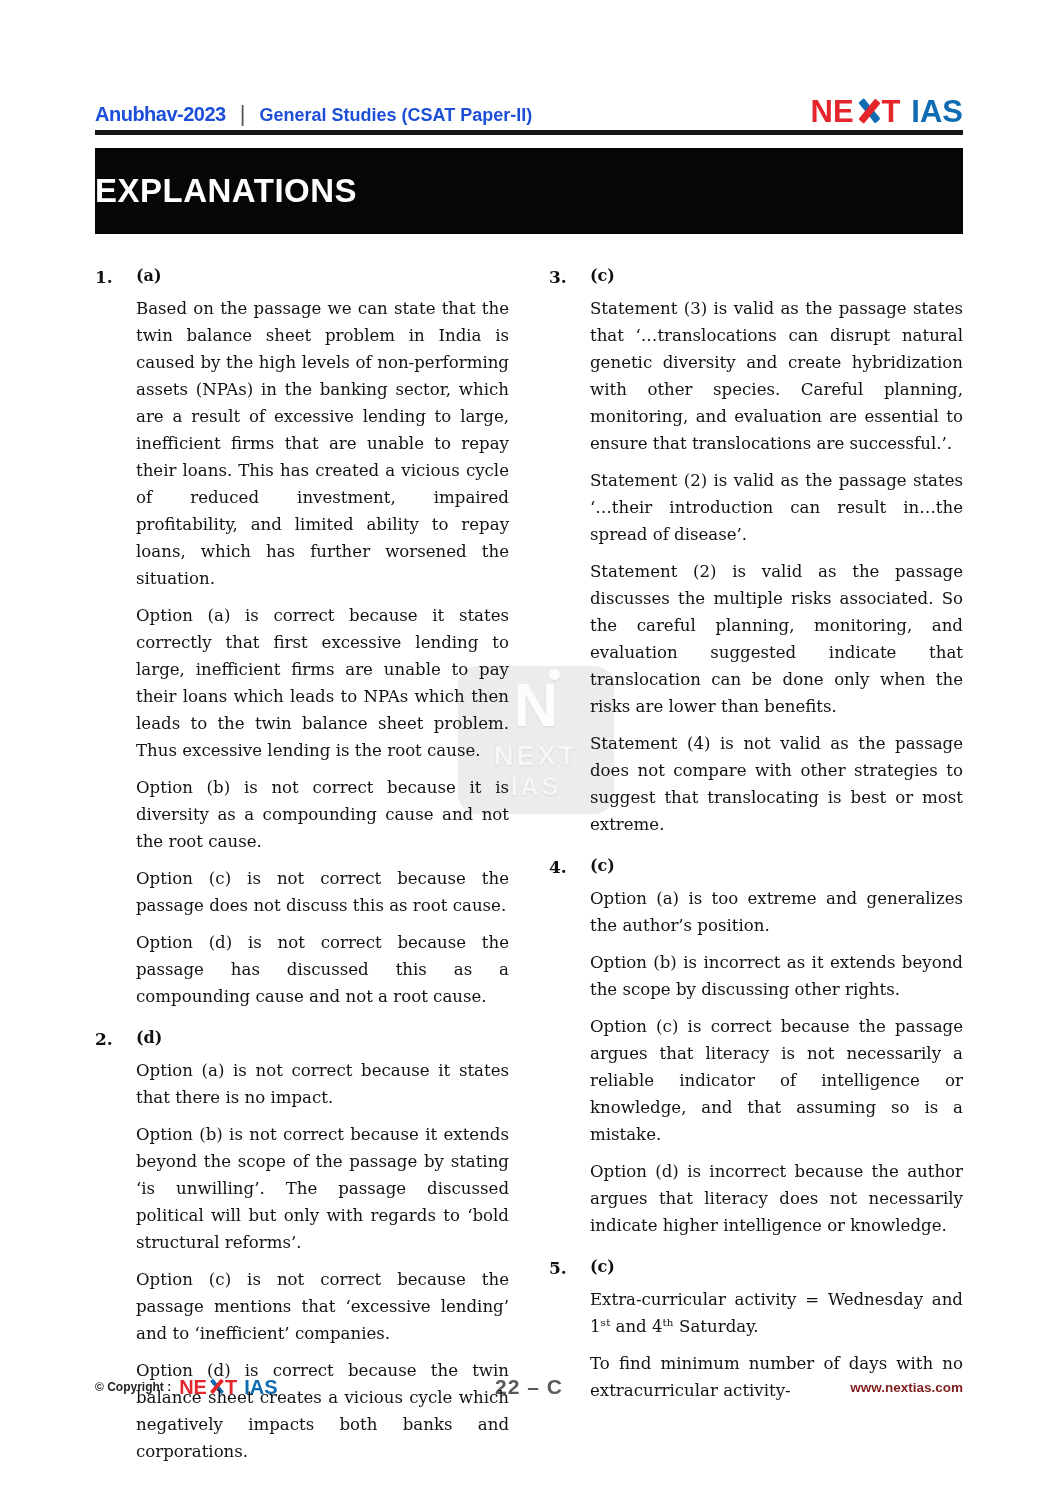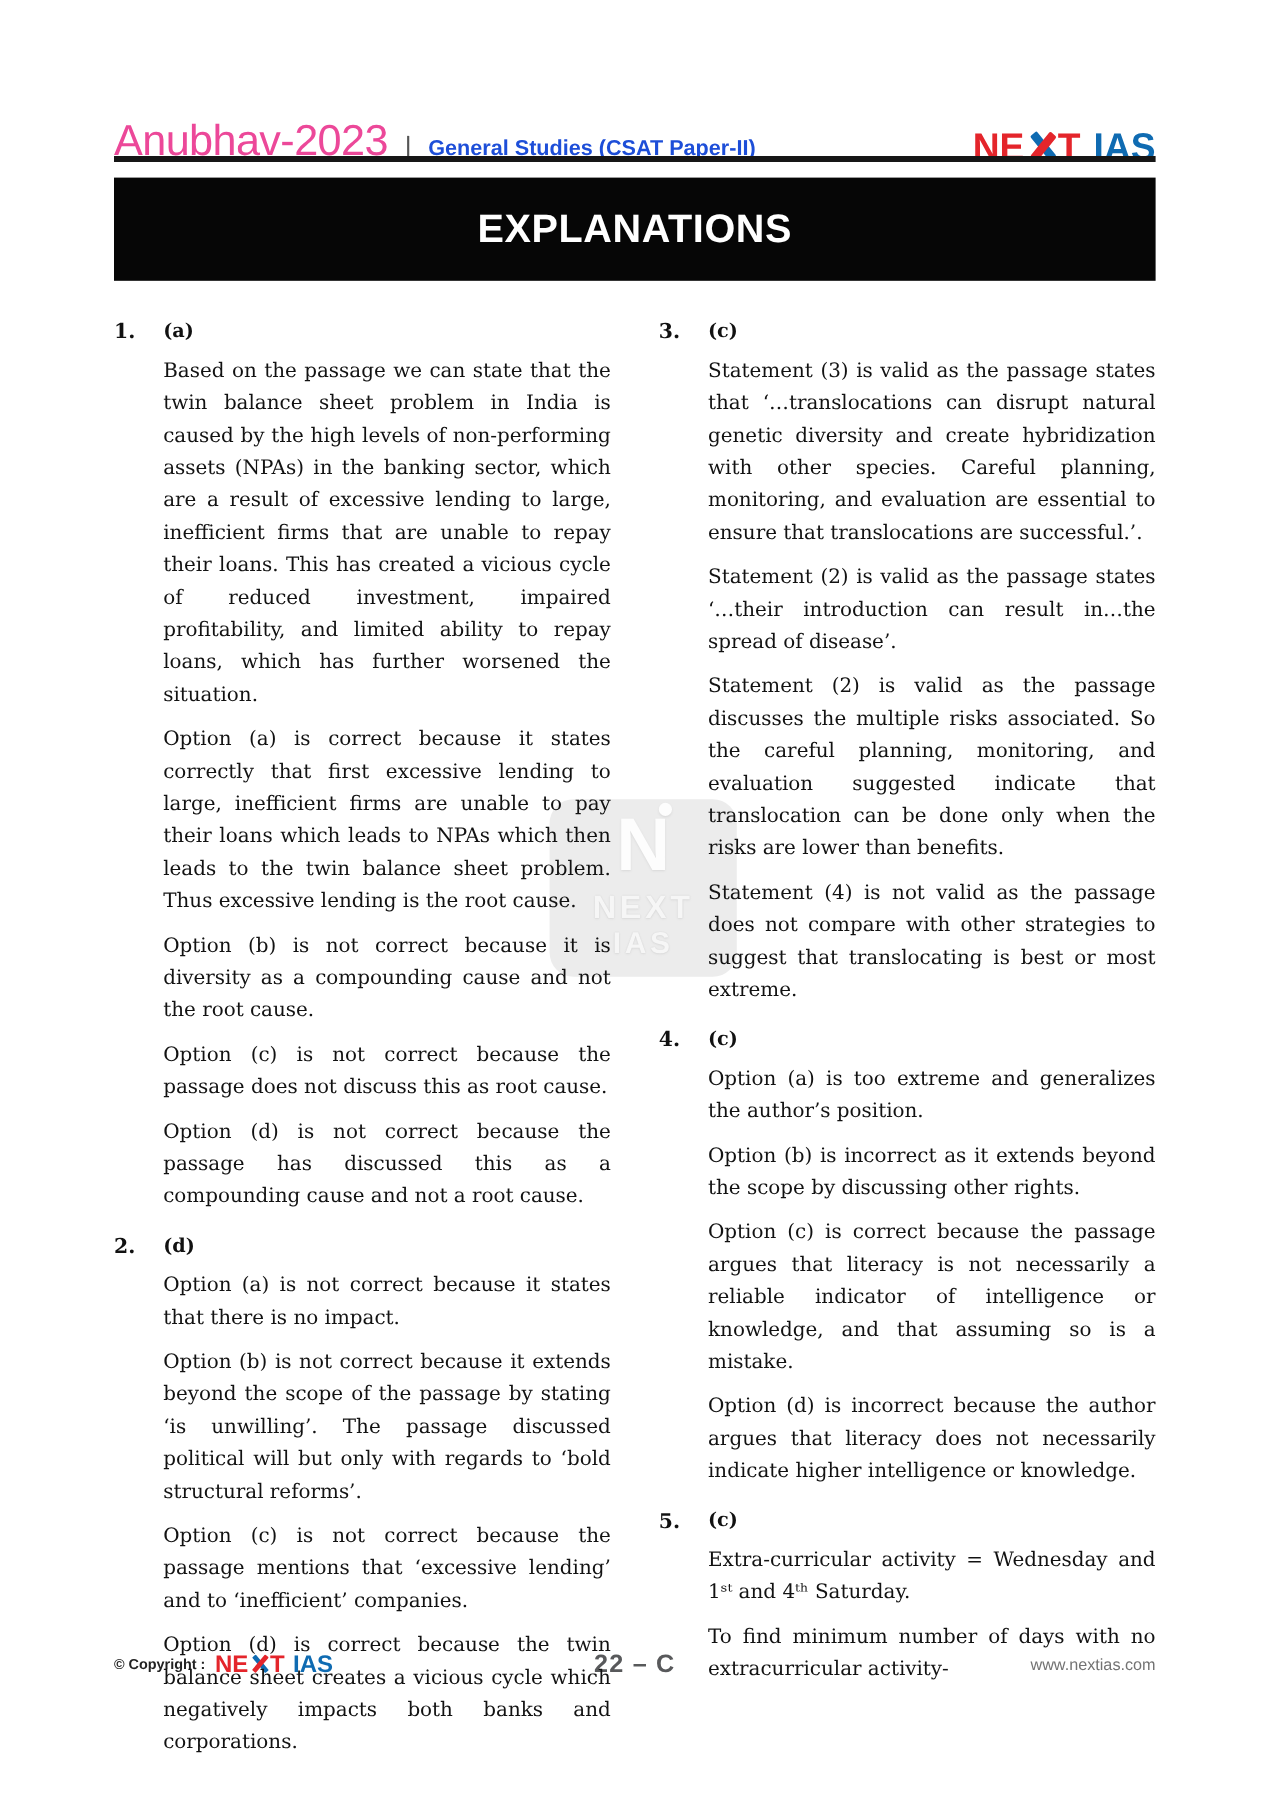--- a/index.html
+++ b/index.html
@@ -8,43 +8,43 @@
     font-family:"DejaVu Serif", serif; color:#111; overflow:hidden;
   }
 
   
   .topbar {
     position:absolute; left:95px; top:96px; width:868px;
     display:flex; justify-content:space-between; align-items:flex-end;
   }
   .topbar-left { display:flex; align-items:baseline; }
   .booklet {
-    font-family:"Liberation Sans", sans-serif; font-weight:normal;
-    font-size:36px; letter-spacing:-0.5px; color:#ec4899;
+    font-family:"Liberation Sans", sans-serif; font-weight:bold;
+    font-size:20px; letter-spacing:-0.5px; color:#1d4ed8;
   }
   .sep { margin:0 14px; color:#555; font-size:22px; font-weight:300; font-family:"Liberation Sans", sans-serif; }
   .subject { font-family:"Liberation Sans", sans-serif; font-weight:bold; font-size:18px; color:#1d4ed8; }
 
   
   .brand { font-family:"Liberation Sans", sans-serif; font-weight:800; display:inline-flex; align-items:center; line-height:1; }
   .brand-lg { font-size:31px; transform:scaleY(1.04); }
   .brand-sm { font-size:20px; margin-left:8px; }
   .b-red  { color:var(--brand-red); }
   .b-blue { color:var(--brand-blue); margin-left:0.35em; }
   .b-x { position:relative; display:inline-block; width:0.82em; height:0.74em; margin:0 0.04em; }
   .b-x i { position:absolute; left:42%; top:-8%; width:0.21em; height:114%; border-radius:0.04em; display:block; }
   .b-x .x1 { background:var(--brand-red);  transform:rotate(40deg); }
   .b-x .x2 { background:var(--brand-blue); transform:rotate(-40deg); }
 
   .rule { position:absolute; left:95px; top:130px; width:868px; height:5px; background:#161616; }
 
   
   .banner {
     position:absolute; left:95px; top:148px; width:868px; height:86px;
-    background:var(--banner-bg); color:#fff; text-align:center;
+    background:var(--banner-bg); color:#fff; text-align:left;
     font-family:"Liberation Sans", sans-serif; font-weight:bold;
     display:flex; flex-direction:column; justify-content:center; gap:2px;
   }
   .banner-title { font-size:33px; letter-spacing:0.5px; }
   .banner-subtitle { font-size:28px; }
 
   
   .watermark {
     position:absolute; left:458px; top:666px; width:156px; height:148px;
     background:#ececec; border-radius:20px; z-index:1;
@@ -75,21 +75,21 @@
   .pagefoot {
     position:absolute; left:95px; top:1372px; width:868px; height:30px;
     font-family:"Liberation Sans", sans-serif; display:flex; align-items:center;
   }
   .foot-left  { position:absolute; left:0; display:flex; align-items:center; }
   .copy { font-size:12px; font-weight:bold; color:#222; }
   .foot-center {
     position:absolute; left:0; width:100%; text-align:center;
     font-size:21px; font-weight:bold; color:var(--page-num-gray); letter-spacing:1px;
   }
-  .foot-right { position:absolute; right:0; font-size:13.5px; font-weight:normal; color:#737373; }
+  .foot-right { position:absolute; right:0; font-size:13.5px; font-weight:bold; color:#7f1d1d; }
 </style>
 </head>
 <body>
 
 <div class="page">
 
   <header class="topbar">
     <div class="topbar-left">
       <span class="booklet">Anubhav-2023</span>
       <span class="sep">|</span>

